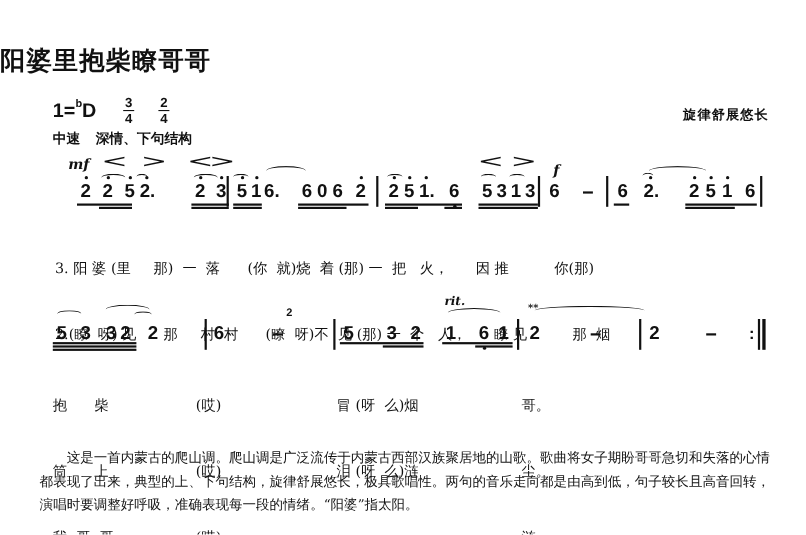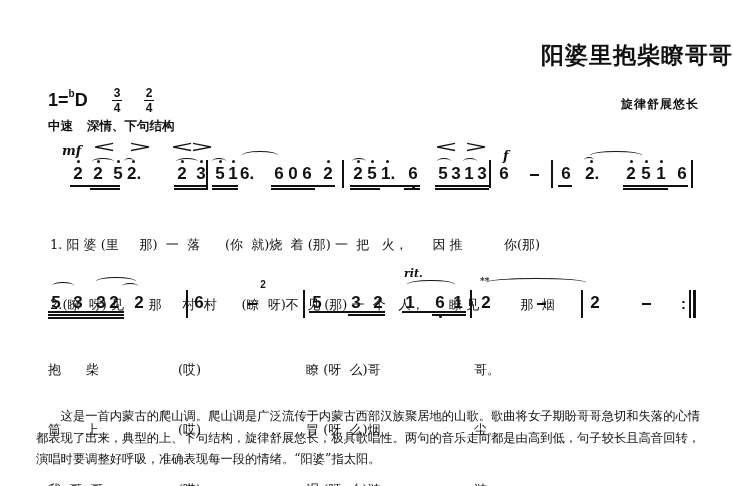--- a/index.html
+++ b/index.html
@@ -1,18 +1,18 @@
 <!DOCTYPE html>
 <html><head>
 <meta charset="utf-8">
 <style>
   html, body { margin: 0; padding: 0; background: #ffffff; }
   body { width: 733px; height: 486px; position: relative; overflow: hidden; color: #111; font-family: "DejaVu Sans", sans-serif; }
   .abs { position: absolute; white-space: nowrap; }
-  .title { left: 0; width: 733px; top: 40px; text-align: right; font-size: 23px; font-weight: bold; letter-spacing: 1px; font-family: "DejaVu Sans", sans-serif; }
+  .title { left: 0; width: 733px; top: 40px; text-align: left; font-size: 23px; font-weight: bold; letter-spacing: 1px; font-family: "DejaVu Sans", sans-serif; }
   .key { left: 48px; top: 90px; font-size: 18px; font-weight: bold; font-family: "Liberation Sans", sans-serif; }
   .key sup { font-size: 10px; position: relative; top: -2px; }
   .ts { top: 87px; width: 14px; text-align: center; font-size: 12px; font-weight: bold; line-height: 12px; font-family: "Liberation Sans", sans-serif; }
   .ts span { display: block; }
   .ts .bar { border-top: 1.5px solid #111; width: 10px; margin: 1px auto; height: 0; }
   .tempo { left: 48px; top: 118px; font-size: 12.5px; font-weight: bold; }
   .tempo .gap { display: inline-block; width: 14px; }
   .origin { right: 34px; top: 96px; font-size: 12px; font-weight: bold; font-family: "DejaVu Serif", serif; letter-spacing: 1px; }
   .n { font-family: "Liberation Sans", sans-serif; font-weight: bold; font-size: 17px; position: absolute; line-height: 18px; width: 12px; text-align: center; }
   .n .d { position: absolute; left: 5px; top: -5px; width: 3px; height: 3px; border-radius: 50%; background: #111; }
@@ -118,21 +118,21 @@
     <div class="dash" style="left: 530px; top: 174px;"></div>
     <span class="n" style="left: 560px; top: 165px;">6</span>
     <span class="n" style="left: 585px; top: 165px;">2.<i class="d"></i></span>
     <span class="n" style="left: 625px; top: 165px;">2<i class="d"></i></span>
     <span class="n" style="left: 640px; top: 165px;">5<i class="d"></i></span>
     <span class="n" style="left: 655px; top: 165px;">1<i class="d"></i></span>
     <span class="n" style="left: 676px; top: 165px;">6</span>
   </div>
 
 <div class="lyr" style="left:50px;top:195px;">
-  <div>1. 阳 婆 (里     那)  一  落      (你  就)烧  着 (那) 一  把   火，      因 推          你(那)</div>
+  <div>3. 阳 婆 (里     那)  一  落      (你  就)烧  着 (那) 一  把   火，      因 推          你(那)</div>
   <div>2.(瞭  呀) 见      那     村  村      (瞭  呀)不  见 (那) 一  个   人，      瞭 见          那  烟</div>
 </div>
 
 <div id="line2" style="position:absolute;left:0;top:0;width:733px;height:330px;">
   <div class="slur" style="left:52px;top:282px;width:22px;height:6px;"></div>
   <div class="slur" style="left:96px;top:277px;width:40px;height:8px;"></div>
   <div class="slur" style="left:122px;top:283px;width:16px;height:5px;"></div>
   <span class="n" style="left:257px;top:280px;font-size:10px;line-height:10px;">2</span>
   <span class="dyn" style="left:404px;top:267px;font-size:11px;">rit.</span>
   <div class="slur" style="left:407px;top:280px;width:48px;height:8px;"></div>
@@ -177,21 +177,20 @@
   <div>抱      柴</div>
   <div>筒      上</div>
   <div>我  哥  哥</div>
 </div>
 <div class="lyr" style="left:178px;top:320px;">
   <div>(哎)</div>
   <div>(哎)</div>
   <div>(哎)</div>
 </div>
 <div class="lyr" style="left:306px;top:320px;">
-  <div>瞭 (呀  么)哥</div>
   <div>冒 (呀  么)烟</div>
   <div>泪 (呀  么)涟</div>
 </div>
 <div class="lyr" style="left:474px;top:320px;">
   <div>哥。</div>
   <div>尘。</div>
   <div>涟。</div>
 </div>
 
 <div class="para" style="top:406px;">

